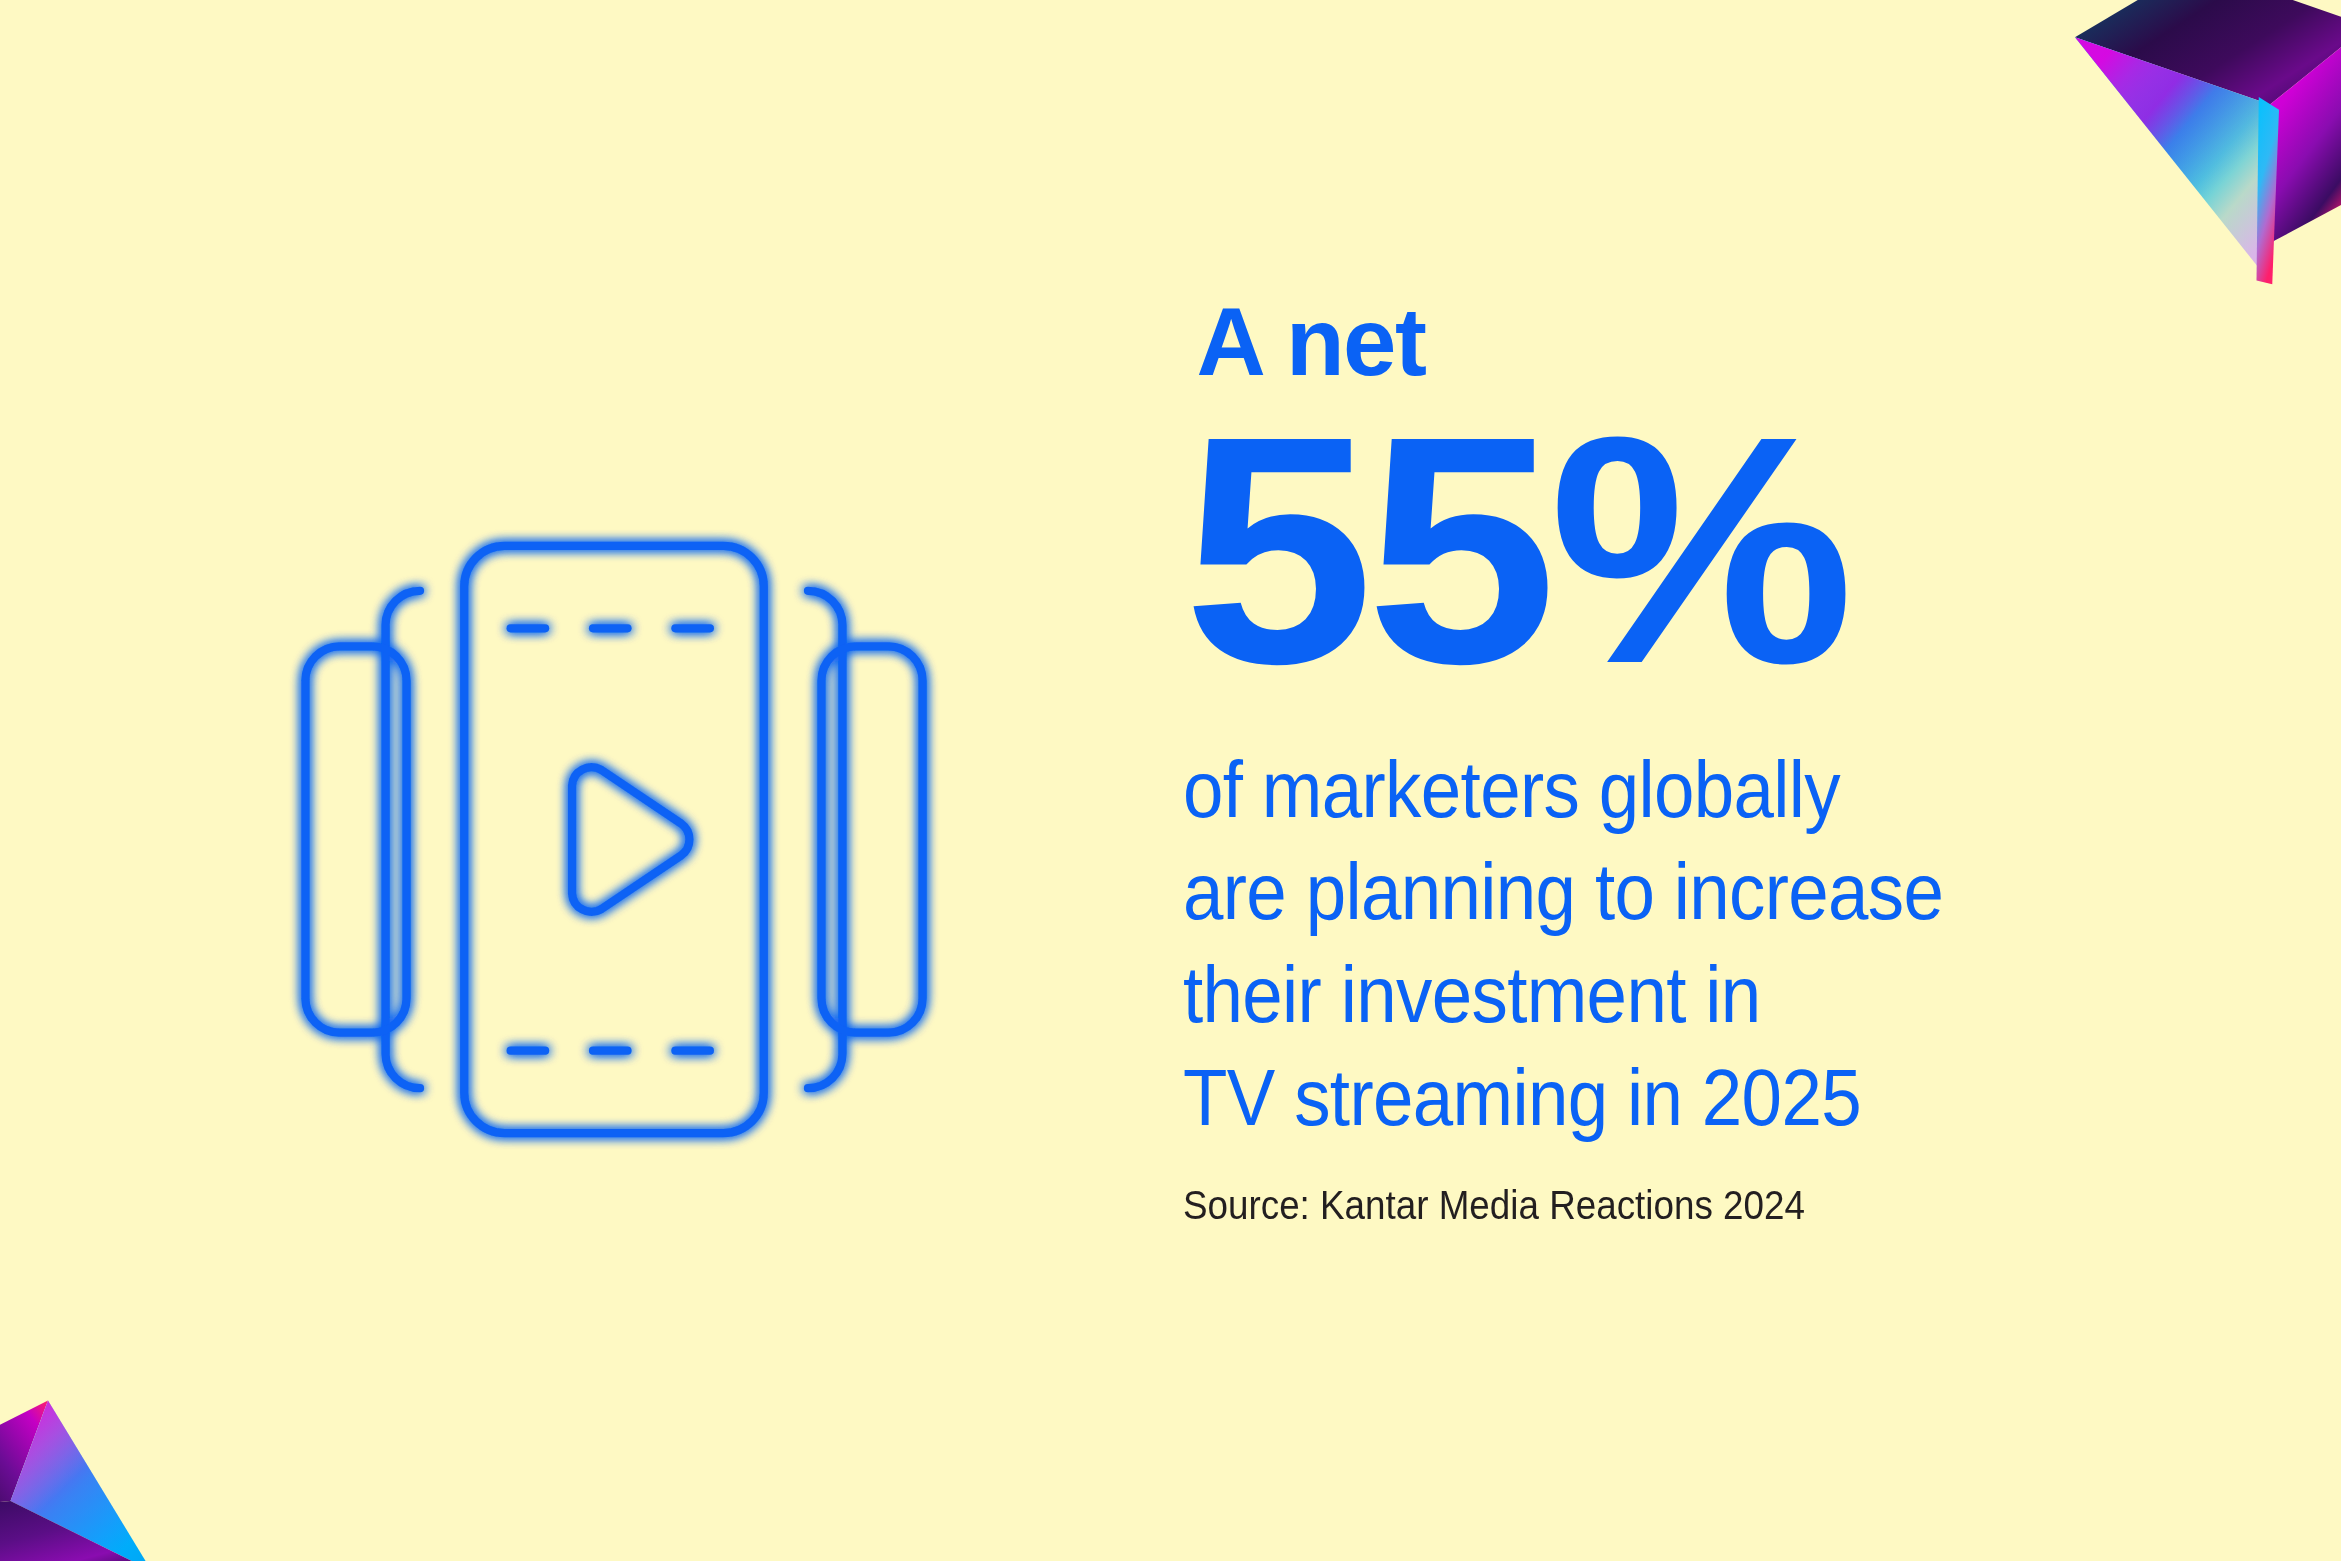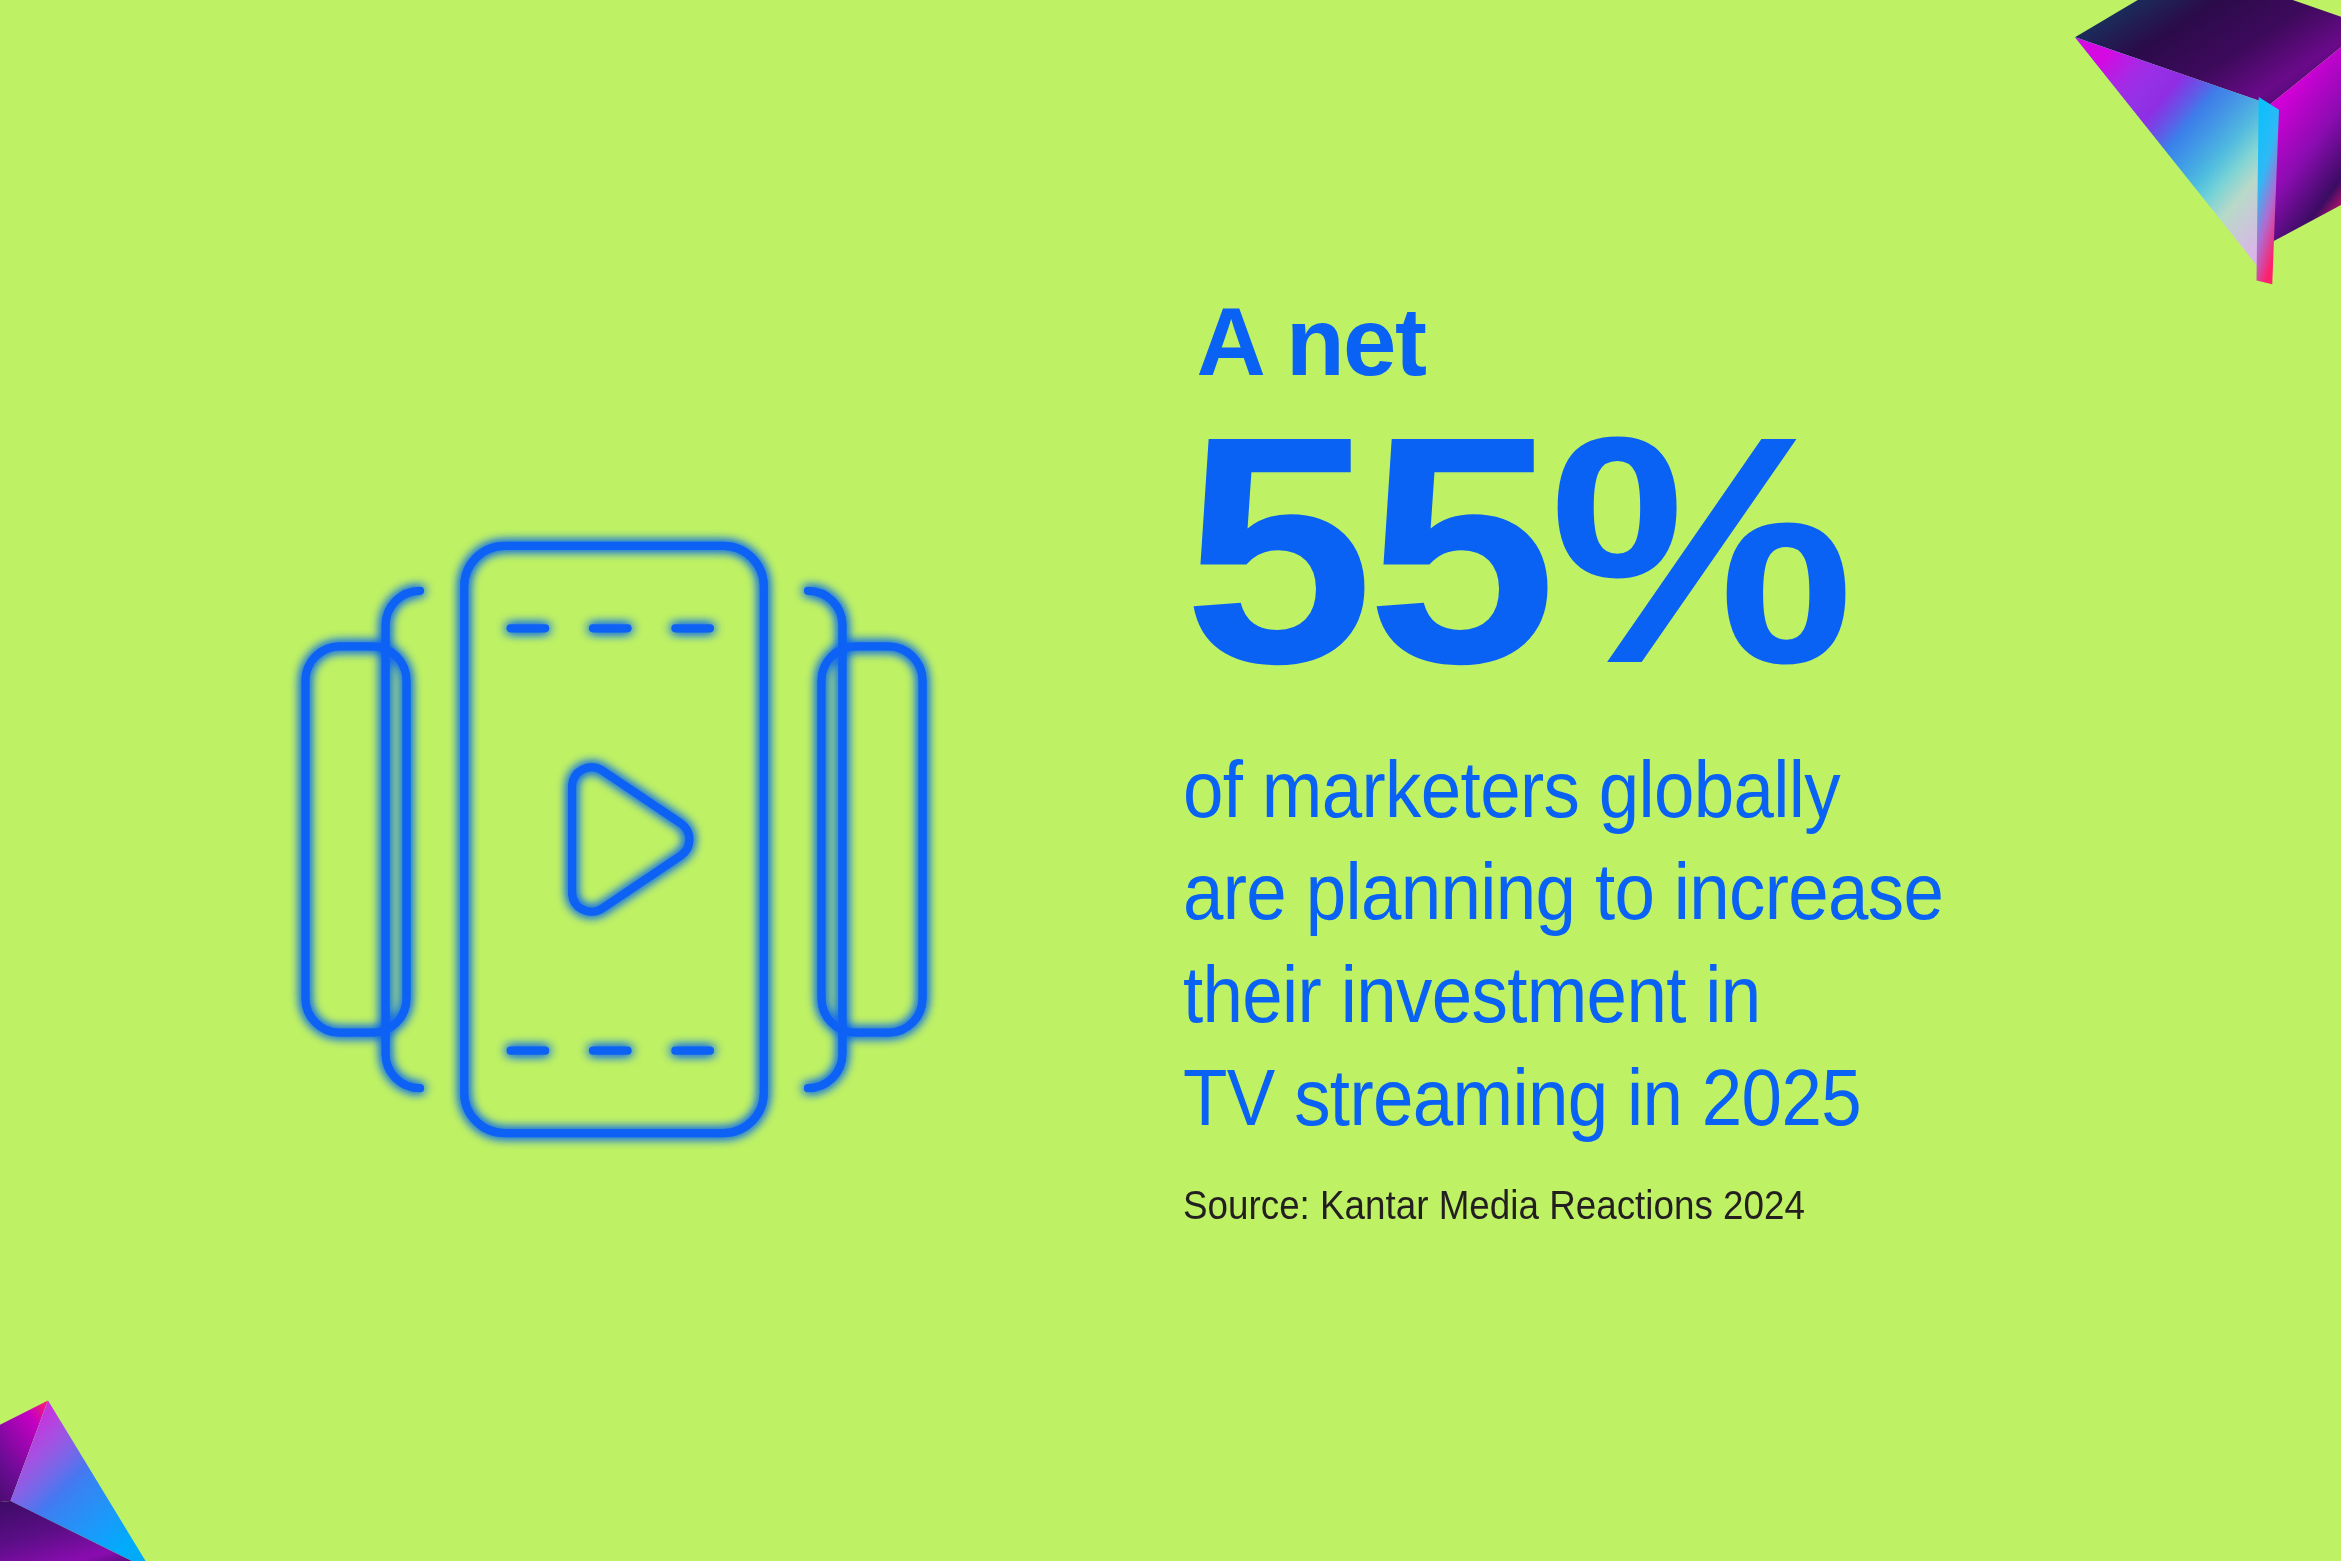--- a/index.html
+++ b/index.html
@@ -103,21 +103,21 @@
     font-size: 40px;
     line-height: 1.2;
     letter-spacing: 0px;
     transform: scaleX(0.92);
     transform-origin: left top;
   }
 </style>
 </head>
 <body>
 
-<div id="stage" style="background: #bef264;">
+<div id="stage" style="background: #fef9c3;">
 
   <svg class="prism" id="prism-top-right" viewBox="0 0 400 390" preserveAspectRatio="none">
     <defs>
       <linearGradient id="gTopFace" x1="0" y1="0.15" x2="0.95" y2="0.85">
         <stop offset="0%" stop-color="#11B7C8"></stop>
         <stop offset="14%" stop-color="#16345F"></stop>
         <stop offset="38%" stop-color="#2B0B4A"></stop>
         <stop offset="62%" stop-color="#3E0A5C"></stop>
         <stop offset="82%" stop-color="#6A0A8A"></stop>
         <stop offset="100%" stop-color="#3A0B63"></stop>

